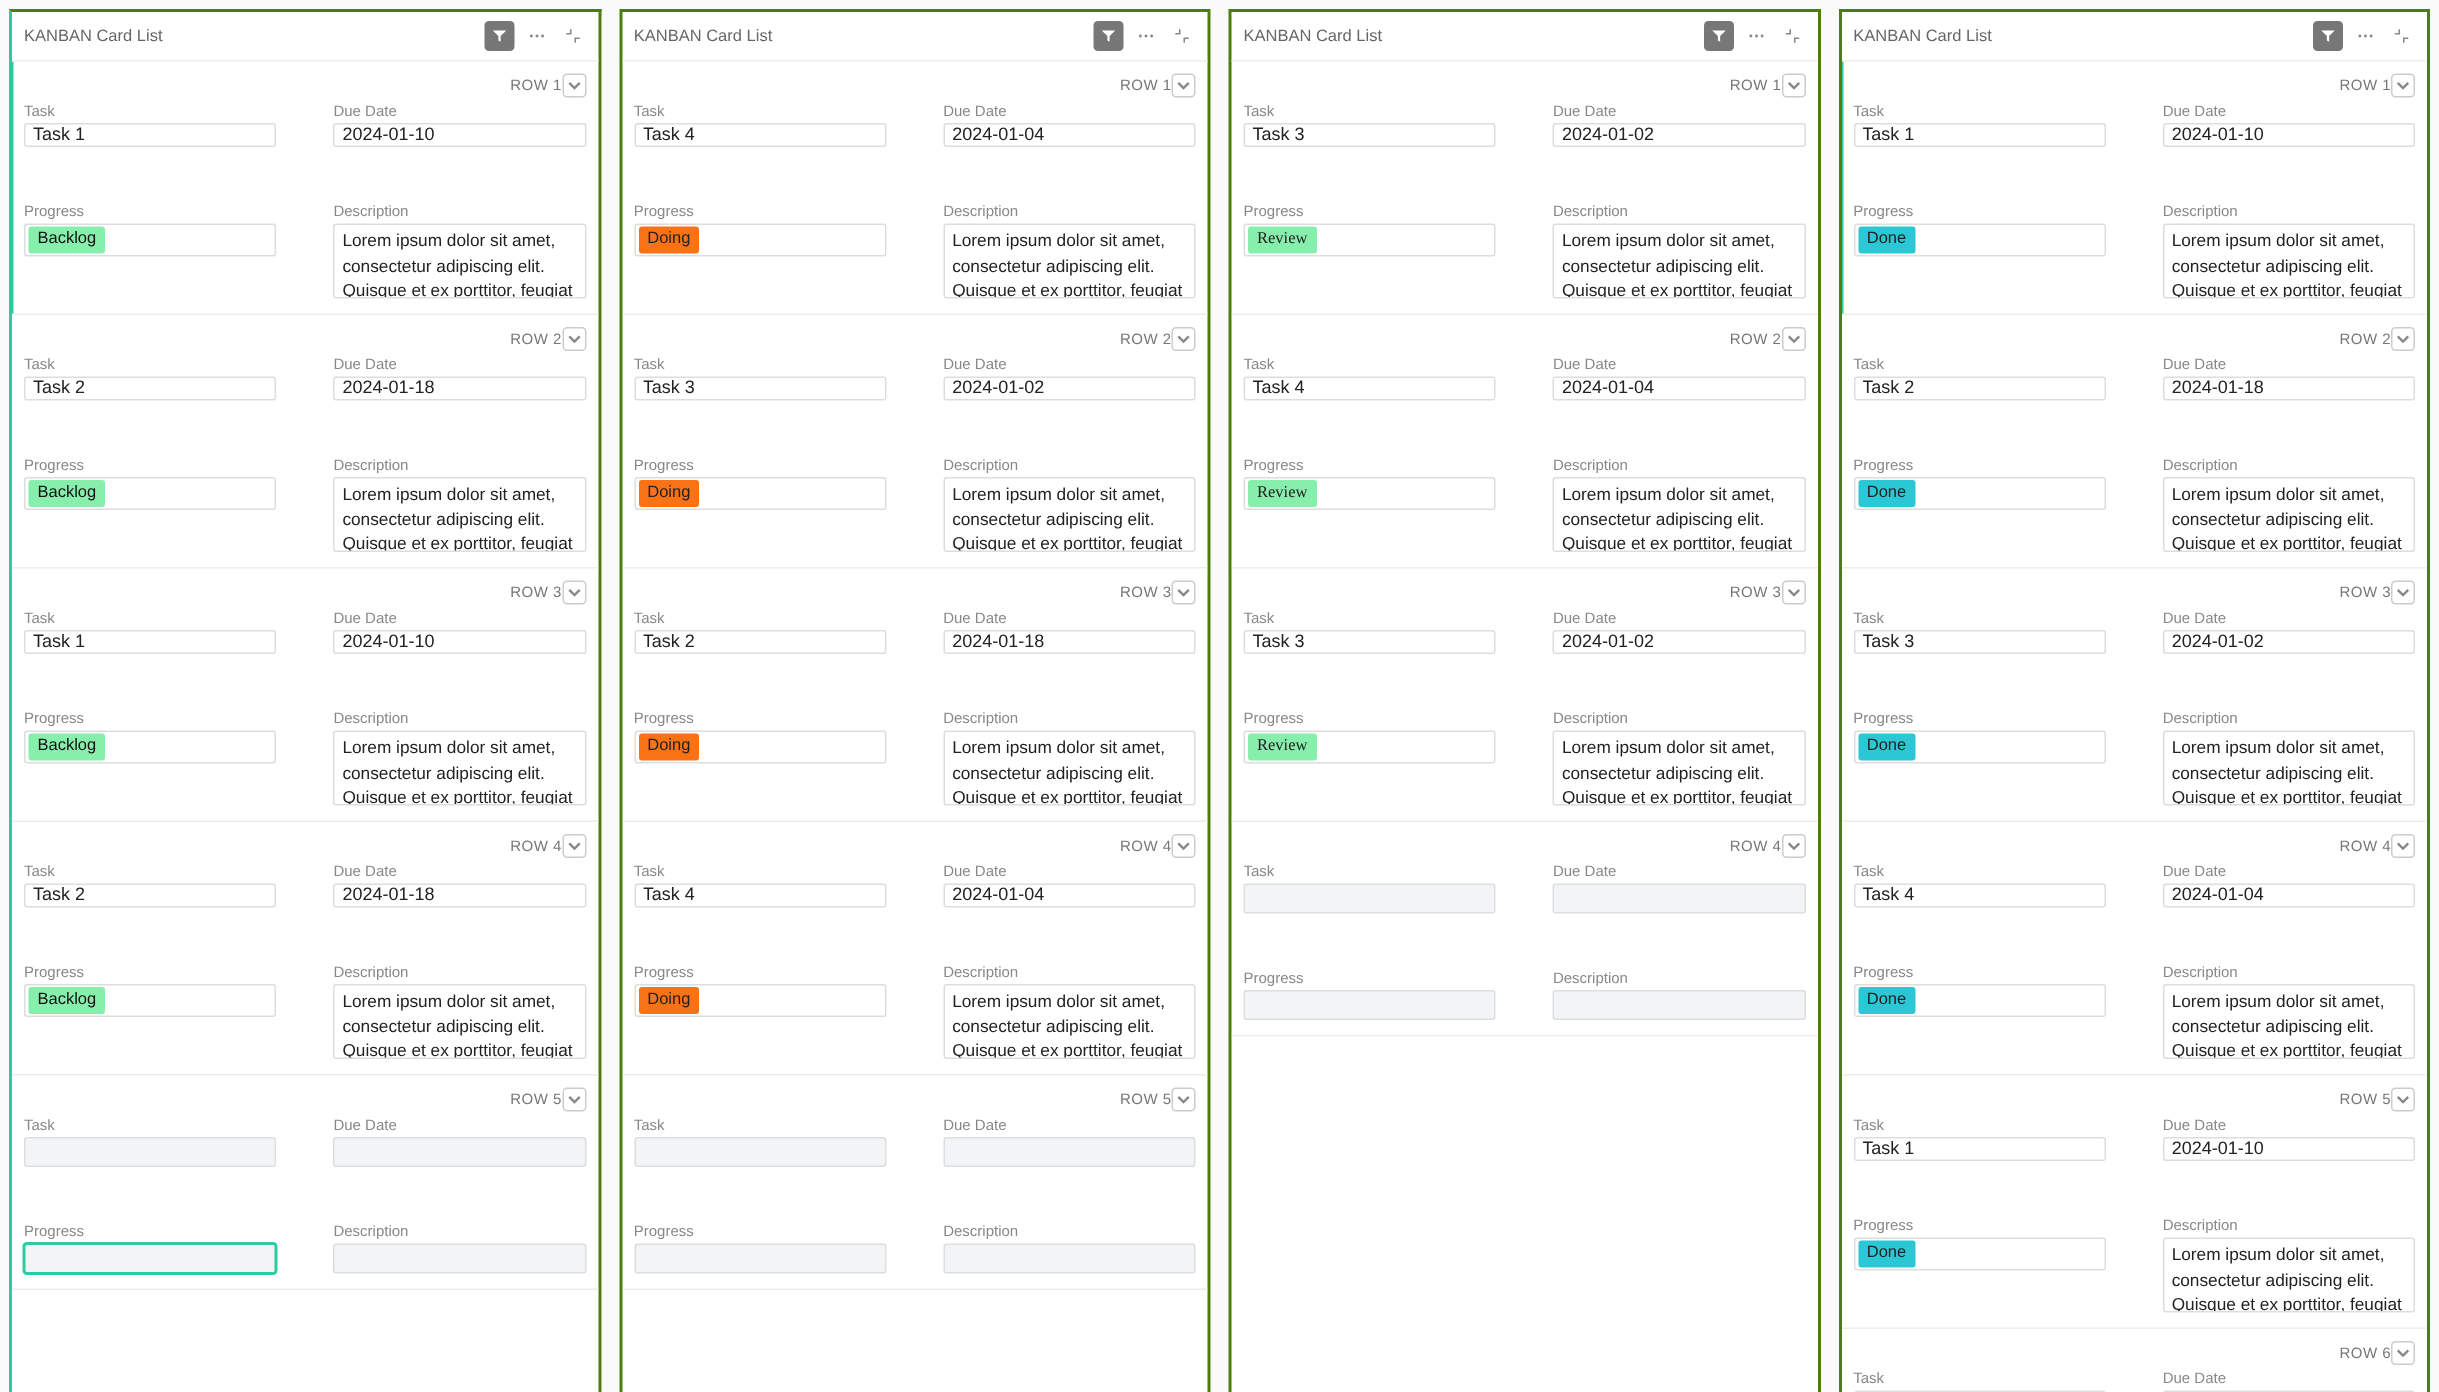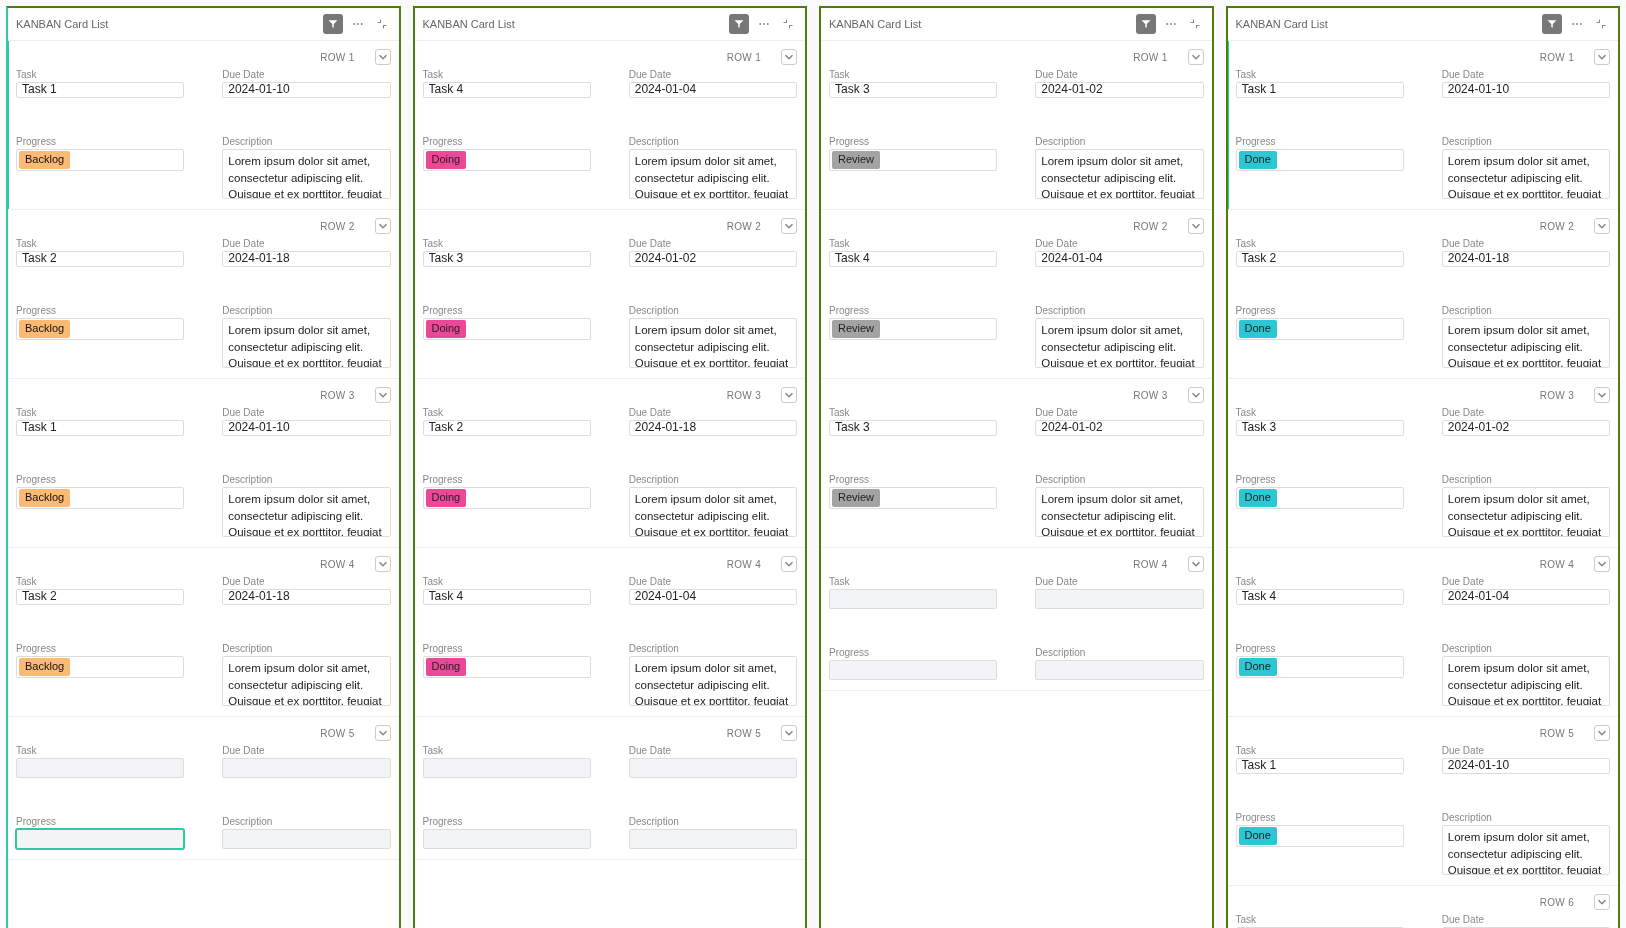--- a/index.html
+++ b/index.html
@@ -72,21 +72,21 @@
       left: -1px;
       top: 0;
       bottom: 0;
       width: 2px;
       background: #2ecba3;
     }
     .card-header {
       display: flex;
       align-items: center;
       justify-content: flex-end;
-      gap: 20px;
+      gap: 0;
       height: 24px;
     }
     .row-label {
       font-size: 10px;
       color: #777;
       letter-spacing: .3px;
     }
     .expand-btn {
       width: 16px;
       height: 16px;
@@ -148,23 +148,23 @@
     .empty .desc-box,
     .empty .text-input { height: 20px; }
     .empty .progress-box { height: 20px; }
     .badge {
       display: inline-block;
       padding: 1px 6px;
       border-radius: 2px;
       font-size: 11px;
       color: #222;
     }
-    .badge.Backlog { background: #fdba74; color: #111; }
-    .badge.Doing   { background: #ec4899; }
-    .badge.Review  { background: #a3a3a3; }
+    .badge.Backlog { background: #86efac; color: #111; }
+    .badge.Doing   { background: #f97316; }
+    .badge.Review  { background: #86efac; font-family: Liberation Serif, serif; }
     .badge.Done    { background: #2bc7d4; }
     
     .column:first-child .col-body { min-height: 880px; }
   </style>
 </head>
 <body>
 
 <div class="board" id="board">
     <div class="column column--accent">
       <div class="col-header">

